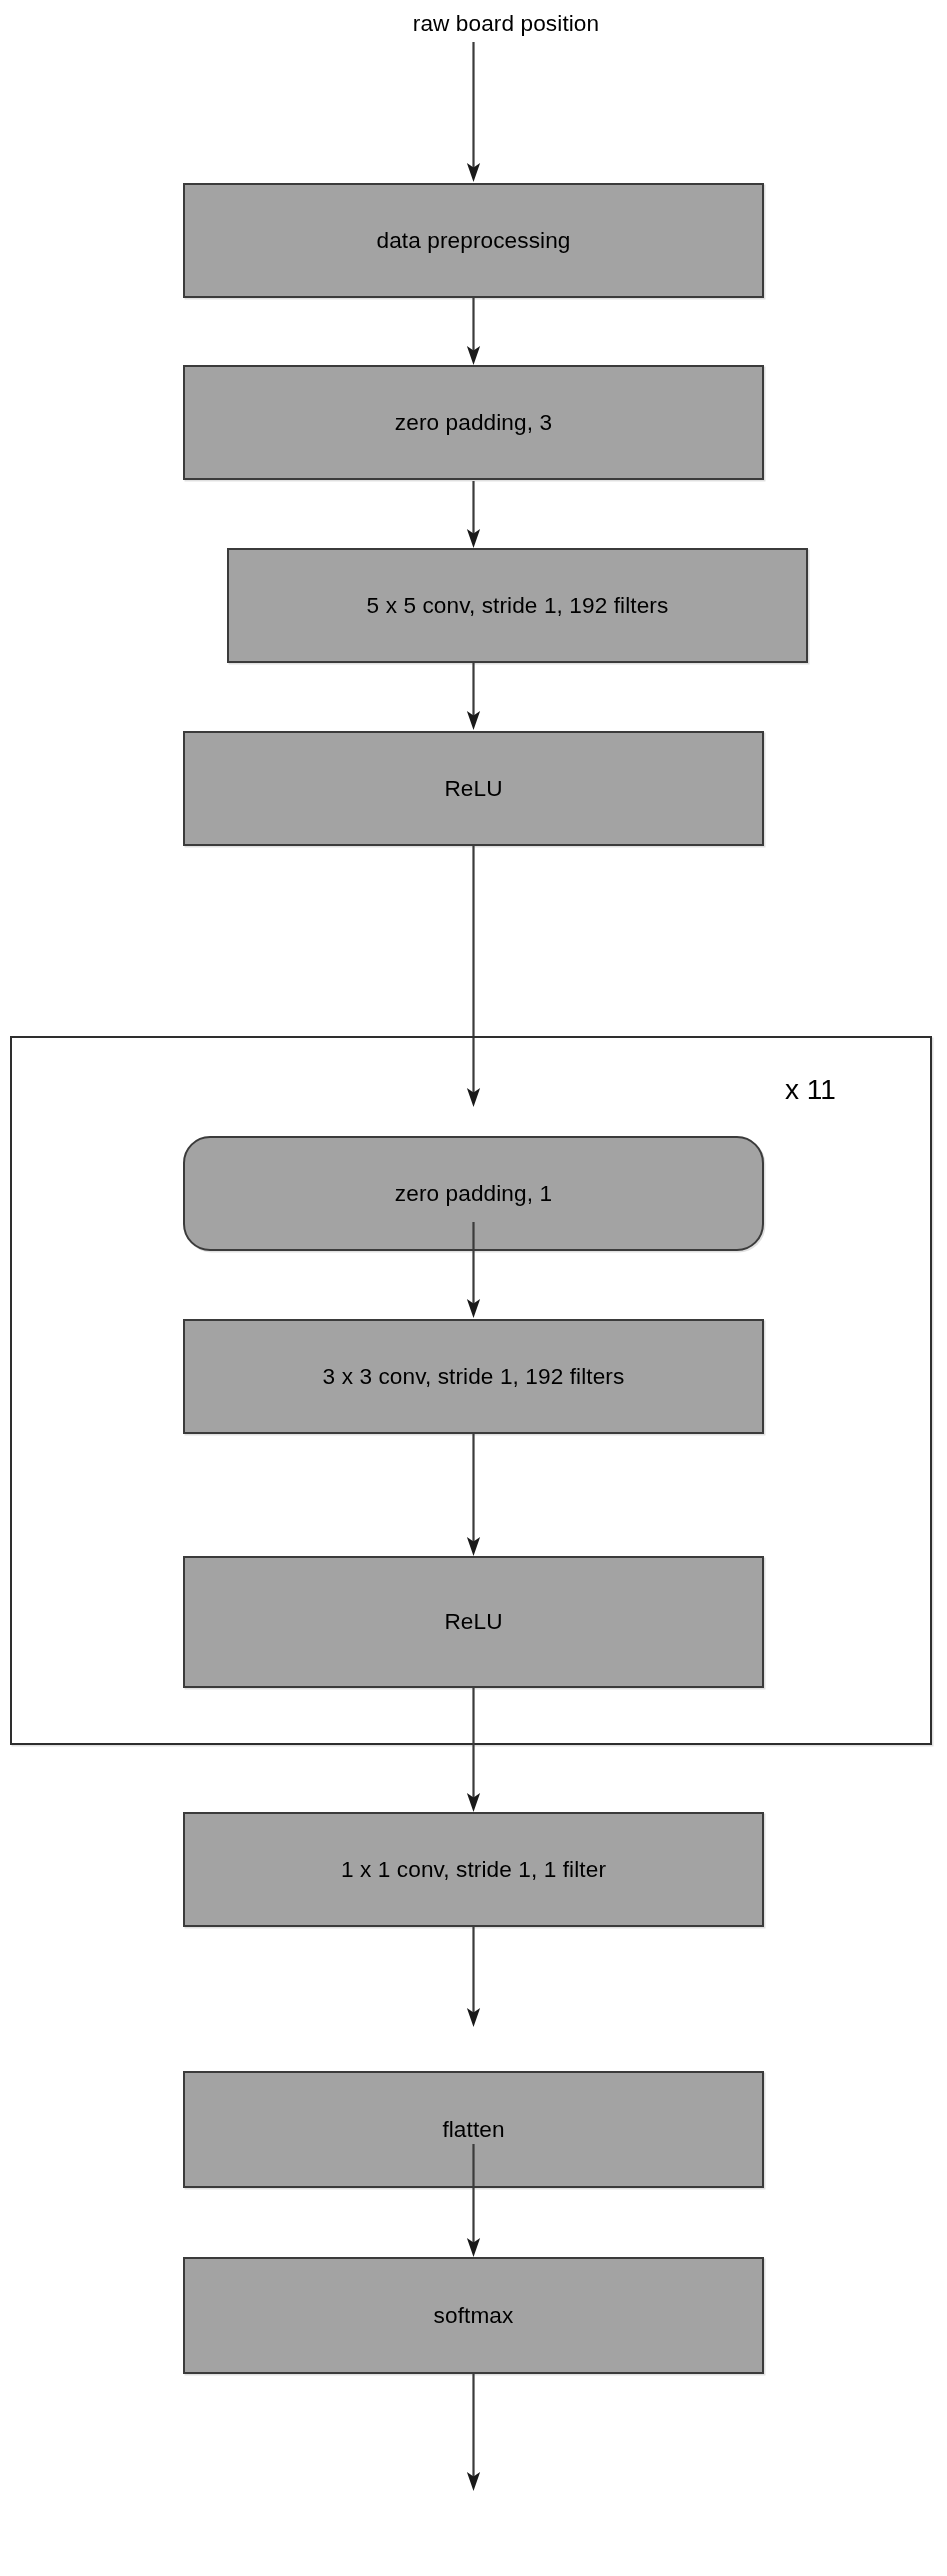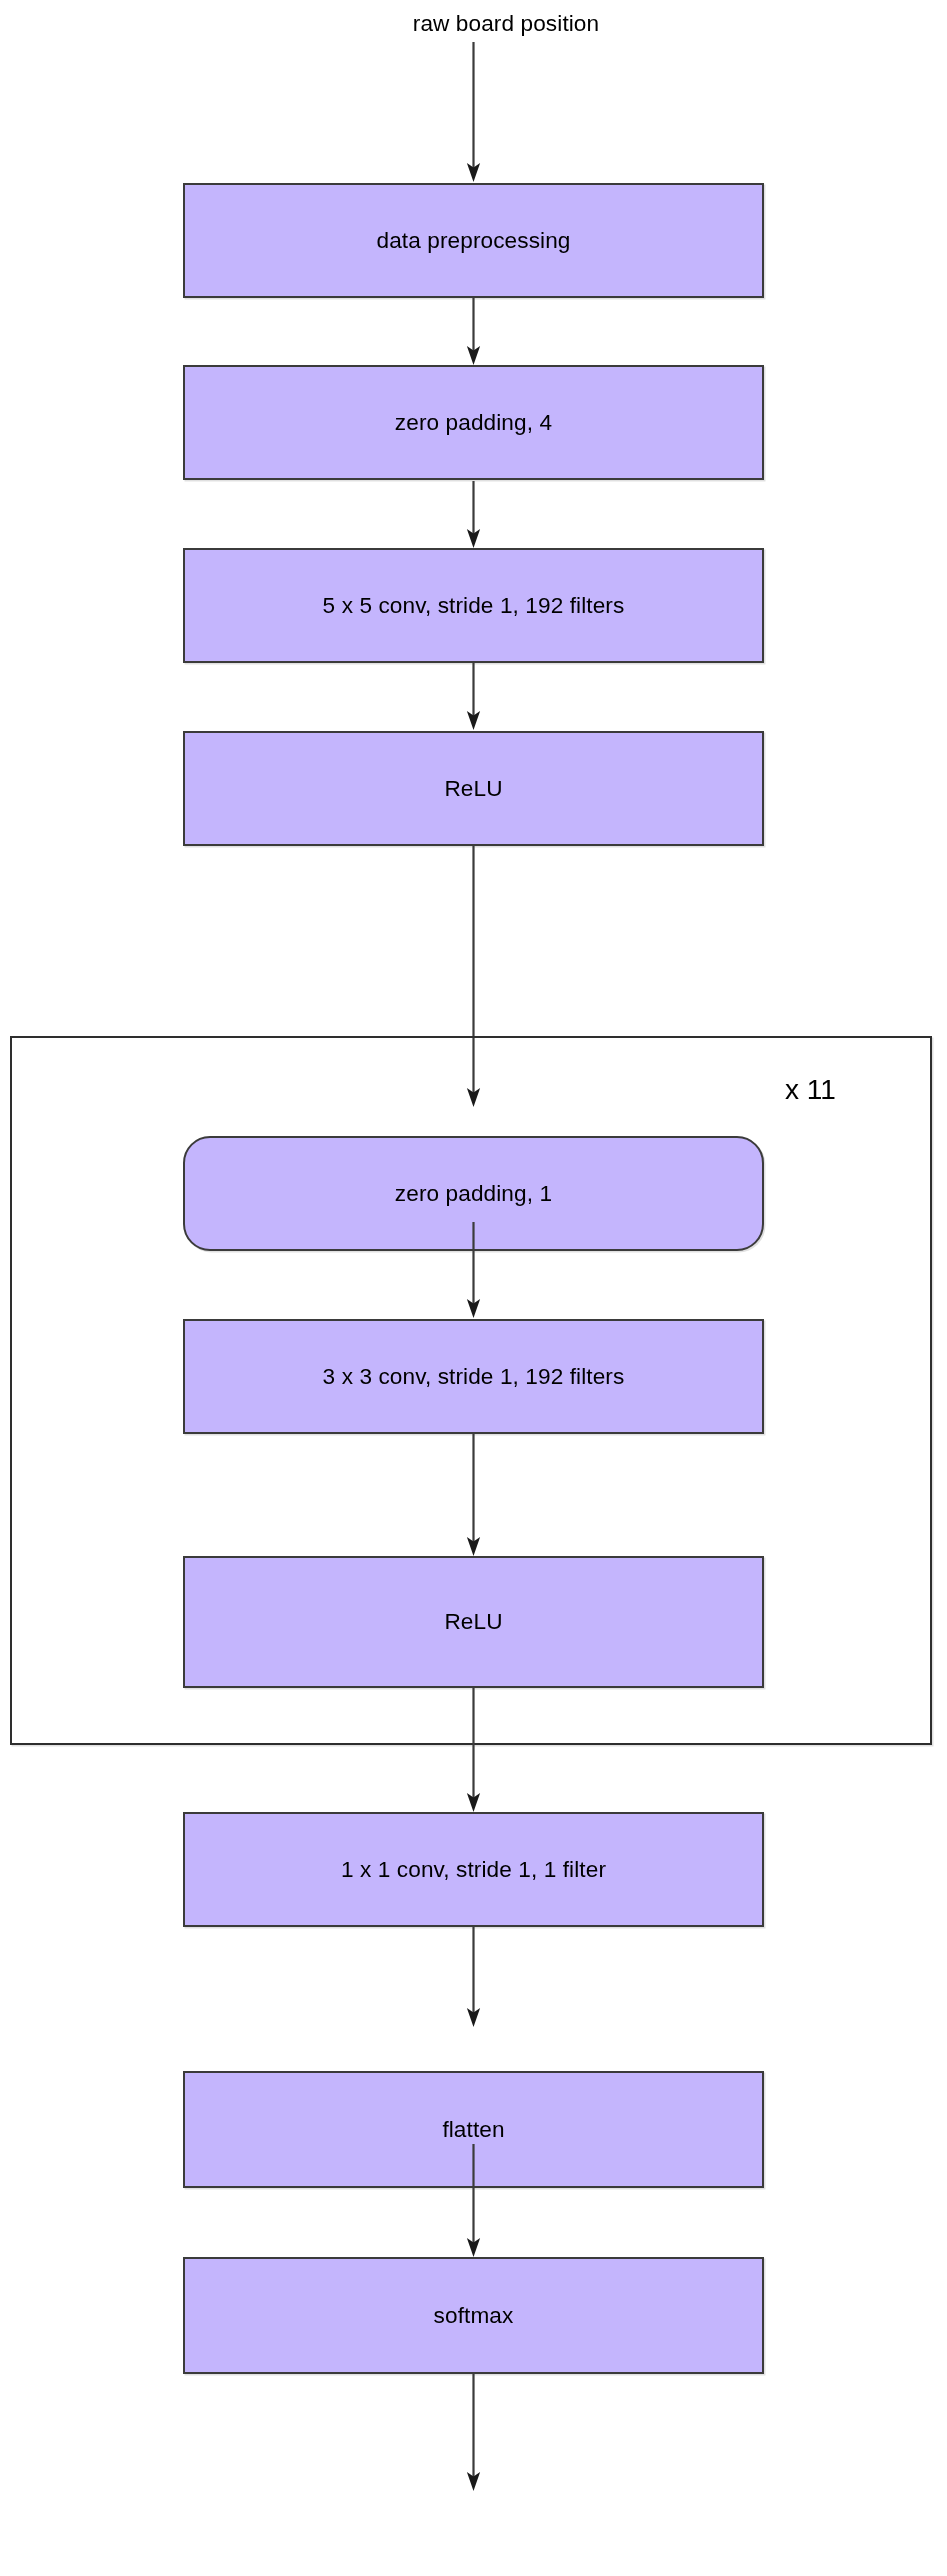--- a/index.html
+++ b/index.html
@@ -31,21 +31,21 @@
     white-space: nowrap;
   }
   
   .node {
     position: absolute;
     left: 183px;
     width: 581px;
     height: 115px;
     box-sizing: border-box;
     border: 2.2px solid #3b3b3b;
-    background: #c4b5fd;
+    background: #a3a3a3;
     display: flex;
     align-items: center;
     justify-content: center;
     box-shadow: 1.5px 1.5px 0 0 rgba(0,0,0,0.12);
   }
   .node .node-label {
     font-size: 22.6px;
     line-height: 26px;
     color: #000000;
     text-align: center;
@@ -108,31 +108,31 @@
   </div>
 
   <div class="connector" style="top:298px; height:67px;">
     <svg viewBox="0 0 34 92" preserveAspectRatio="none">
       <line x1="17" y1="0" x2="17" y2="78" stroke="#3b3b3b" stroke-width="3"></line>
       <polygon points="17,92 8,66 17,72 26,66" fill="#1a1a1a"></polygon>
     </svg>
   </div>
 
   <div class="node" style="top:365px;">
-    <span class="node-label">zero padding, 4</span>
+    <span class="node-label">zero padding, 3</span>
   </div>
 
   <div class="connector" style="top:481px; height:67px;">
     <svg viewBox="0 0 34 92" preserveAspectRatio="none">
       <line x1="17" y1="0" x2="17" y2="78" stroke="#3b3b3b" stroke-width="3"></line>
       <polygon points="17,92 8,66 17,72 26,66" fill="#1a1a1a"></polygon>
     </svg>
   </div>
 
-  <div class="node" style="top:548px;">
+  <div class="node" style="top:548px;margin-left:44px;">
     <span class="node-label">5 x 5 conv, stride 1, 192 filters</span>
   </div>
 
   <div class="connector" style="top:663px; height:67px;">
     <svg viewBox="0 0 34 92" preserveAspectRatio="none">
       <line x1="17" y1="0" x2="17" y2="78" stroke="#3b3b3b" stroke-width="3"></line>
       <polygon points="17,92 8,66 17,72 26,66" fill="#1a1a1a"></polygon>
     </svg>
   </div>
 

